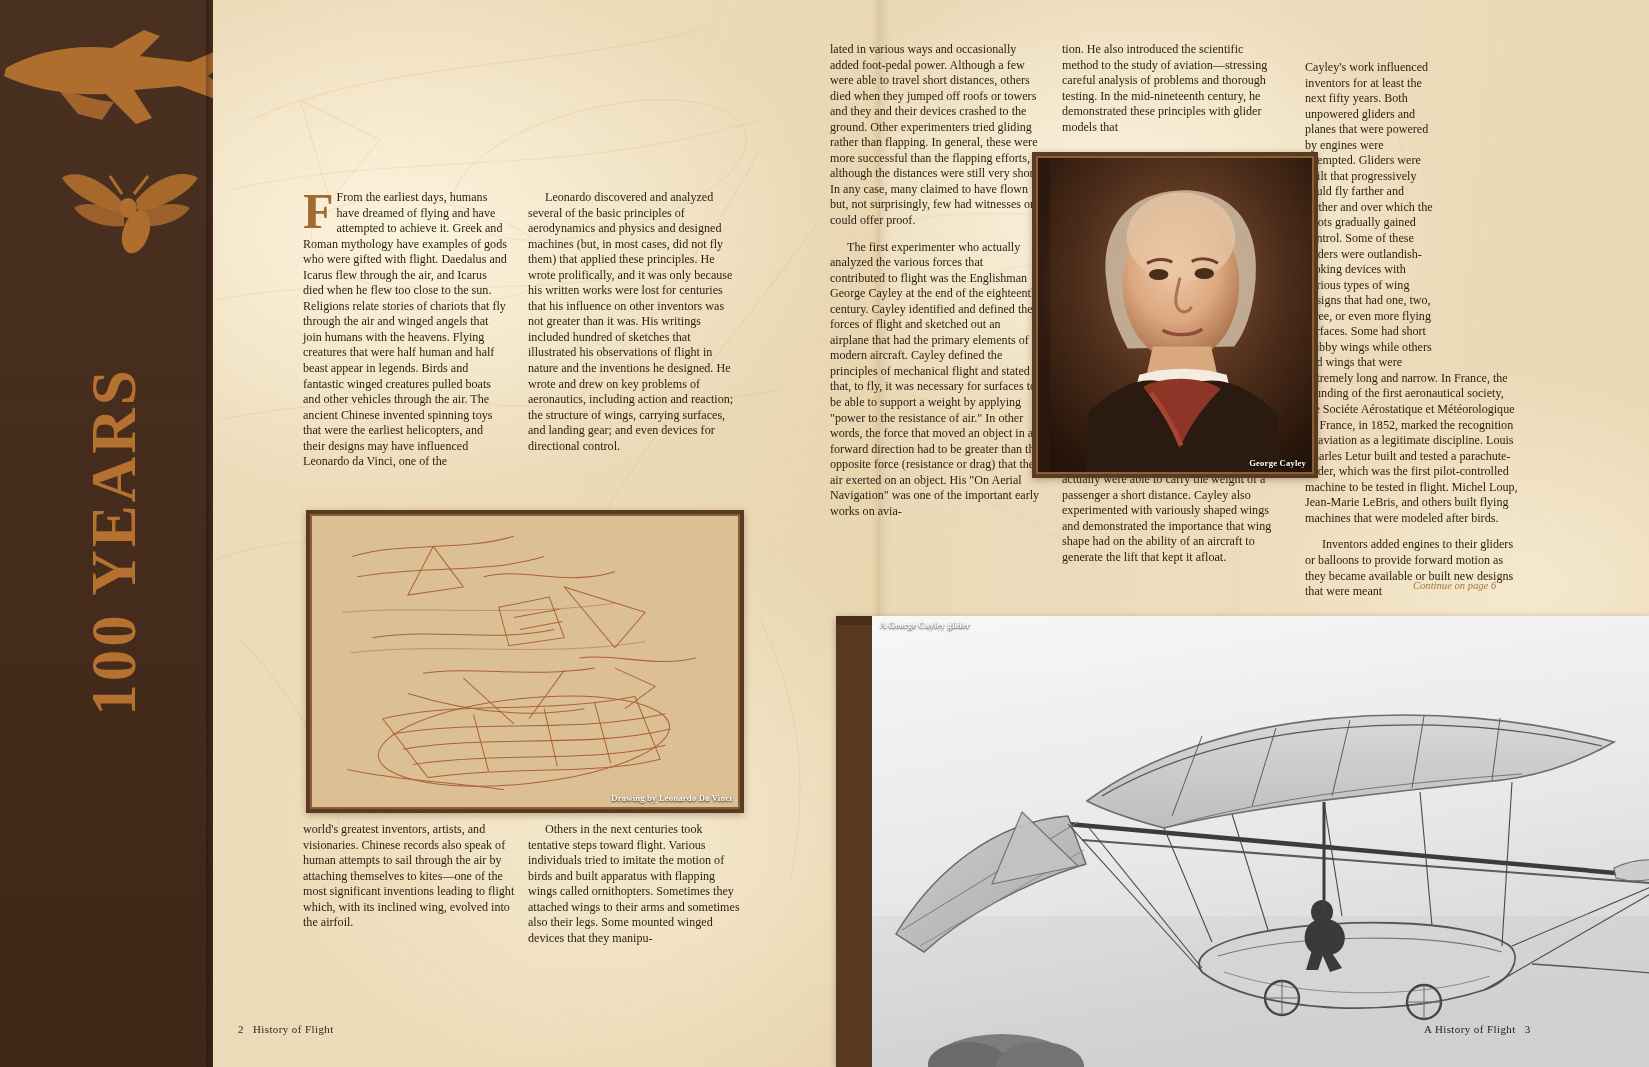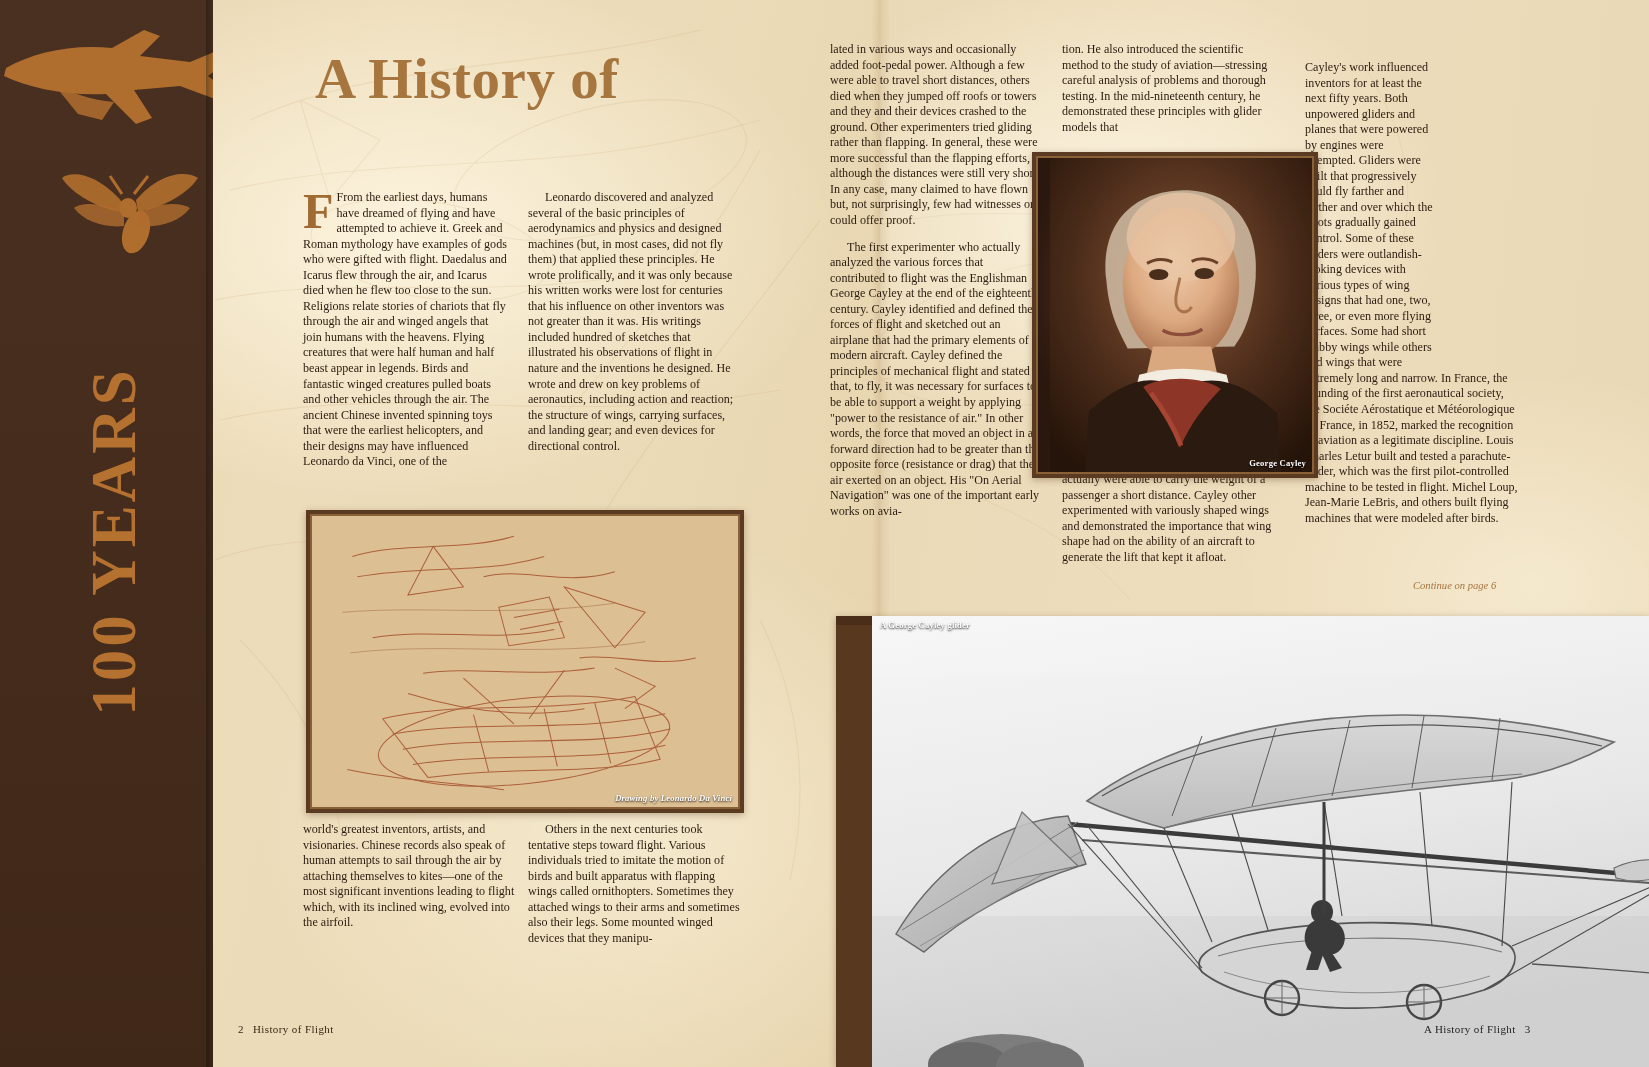--- a/index.html
+++ b/index.html
@@ -113,21 +113,21 @@
     color:#fff;font-size:8.6px;font-weight:bold;
     font-family:"Liberation Serif","DejaVu Serif",serif;
     text-shadow:0 1px 2px rgba(0,0,0,.9);
     letter-spacing:.2px;
   }
   .cap-tl{right:auto;left:8px;top:4px;bottom:auto;}
 
   
   #davinci{left:306px;top:510px;width:430px;height:295px;}
   #davinci .inner{background:
-      radial-gradient(ellipse 300px 200px at 40% 45%, #e2c79c, #d8ba8c 60%, #cdae80 100%); font-style: italic;}
+      radial-gradient(ellipse 300px 200px at 40% 45%, #e2c79c, #d8ba8c 60%, #cdae80 100%);}
   
   #portrait{left:1032px;top:152px;width:278px;height:318px;}
   #portrait .inner{background:
       radial-gradient(ellipse 150px 175px at 50% 42%, #7a4a2e 0%, #4a2b1a 58%, #2a170e 100%); padding-left: 12px;}
   
   #glider{left:836px;top:616px;width:813px;height:451px;padding:0;background:#58381f;}
   #glider .inner{border:none;background:linear-gradient(170deg,#f2f2f2 0%,#e6e6e6 45%,#d9d9d9 100%);margin-left:36px;}
   #glider .topbar{position:absolute;left:0;top:0;width:100%;height:9px;background:#4a2e19;}
 
   .continue{
@@ -162,21 +162,20 @@
         <path d="M820 220 C740 330 660 420 600 520"></path>
         <path d="M240 640 C300 700 330 760 340 830"></path>
         <ellipse cx="600" cy="170" rx="150" ry="62" transform="rotate(-14 600 170)"></ellipse>
         <ellipse cx="430" cy="250" rx="120" ry="48" transform="rotate(9 430 250)"></ellipse>
         <path d="M760 620 C800 700 810 790 790 880"></path>
         <path d="M300 100 L380 140 L330 200 Z"></path>
       </g>
     </svg>
 
     <div class="masthead">
-      <div class="mast-main">A History of</div>
     </div>
 
     <div class="col" id="col1">
       <p class="noind"><span class="dropcap">F</span><span>From the earliest days, humans have dreamed of flying and have attempted to achieve it. Greek and Roman mythology have examples of gods who were gifted with flight. Daedalus and Icarus flew through the air, and Icarus died when he flew too close to the sun. Religions relate stories of chariots that fly through the air and winged angels that join humans with the heavens. Flying creatures that were half human and half beast appear in legends. Birds and fantastic winged creatures pulled boats and other vehicles through the air. The ancient Chinese invented spinning toys that were the earliest helicopters, and their designs may have influenced Leonardo da Vinci, one of the</span></p>
     </div>
 
     <div class="col" id="col2">
       <p>Leonardo discovered and analyzed several of the basic principles of aerodynamics and physics and designed machines (but, in most cases, did not fly them) that applied these principles. He wrote prolifically, and it was only because his written works were lost for centuries that his influence on other inventors was not greater than it was. His writings included hundred of sketches that illustrated his observations of flight in nature and the inventions he designed. He wrote and drew on key problems of aeronautics, including action and reaction; the structure of wings, carrying surfaces, and landing gear; and even devices for directional control.</p>
     </div>
 
@@ -250,26 +249,27 @@
   <div class="gutter"></div>
 
   <div class="col" id="col3">
     <p class="noind">lated in various ways and occasionally added foot-pedal power. Although a few were able to travel short distances, others died when they jumped off roofs or towers and they and their devices crashed to the ground. Other experimenters tried gliding rather than flapping. In general, these were more successful than the flapping efforts, although the distances were still very short. In any case, many claimed to have flown but, not surprisingly, few had witnesses or could offer proof.</p>
     <p>The first experimenter who actually analyzed the various forces that contributed to flight was the Englishman George Cayley at the end of the eighteenth century. Cayley identified and defined the forces of flight and sketched out an airplane that had the primary elements of a modern aircraft. Cayley defined the principles of mechanical flight and stated that, to fly, it was necessary for surfaces to be able to support a weight by applying "power to the resistance of air." In other words, the force that moved an object in a forward direction had to be greater than the opposite force (resistance or drag) that the air exerted on an object. His "On Aerial Navigation" was one of the important early works on avia-</p>
   </div>
 
   <div class="col" id="col4">
     <p class="noind">tion. He also introduced the scientific method to the study of aviation—stressing careful analysis of problems and thorough testing. In the mid-nineteenth century, he demonstrated these principles with glider models that</p>
     <div style="height:326px"></div>
-    <p class="noind">actually were able to carry the weight of a passenger a short distance. Cayley other experimented with variously shaped wings and demonstrated the importance that wing shape had on the ability of an aircraft to generate the lift that kept it afloat.</p>
+    <p class="noind">actually were able to carry the weight of a passenger a short distance. Cayley also experimented with variously shaped wings and demonstrated the importance that wing shape had on the ability of an aircraft to generate the lift that kept it afloat.</p>
   </div>
 
   <div class="col" id="col5">
     <div class="wrap-port"></div>
     <p class="noind">Cayley's work influenced inventors for at least the next fifty years. Both unpowered gliders and planes that were powered by engines were attempted. Gliders were built that progressively could fly farther and farther and over which the pilots gradually gained control. Some of these gliders were outlandish-looking devices with various types of wing designs that had one, two, three, or even more flying surfaces. Some had short stubby wings while others had wings that were extremely long and narrow. In France, the founding of the first aeronautical society, the Sociéte Aérostatique et Météorologique de France, in 1852, marked the recognition of aviation as a legitimate discipline. Louis Charles Letur built and tested a parachute-glider, which was the first pilot-controlled machine to be tested in flight. Michel Loup, Jean-Marie LeBris, and others built flying machines that were modeled after birds.</p>
+    <p>Inventors added engines to their gliders or balloons to provide forward motion as they became available or built new designs that were meant</p>
   </div>
 
   <div class="frame" id="portrait">
     <div class="inner">
       <svg width="100%" height="100%" viewBox="0 0 270 310" preserveAspectRatio="none">
         <defs>
           <radialGradient id="bgp" cx="50%" cy="38%" r="72%">
             <stop offset="0%" stop-color="#8a5733"></stop>
             <stop offset="55%" stop-color="#4d2d1b"></stop>
             <stop offset="100%" stop-color="#251409"></stop>

